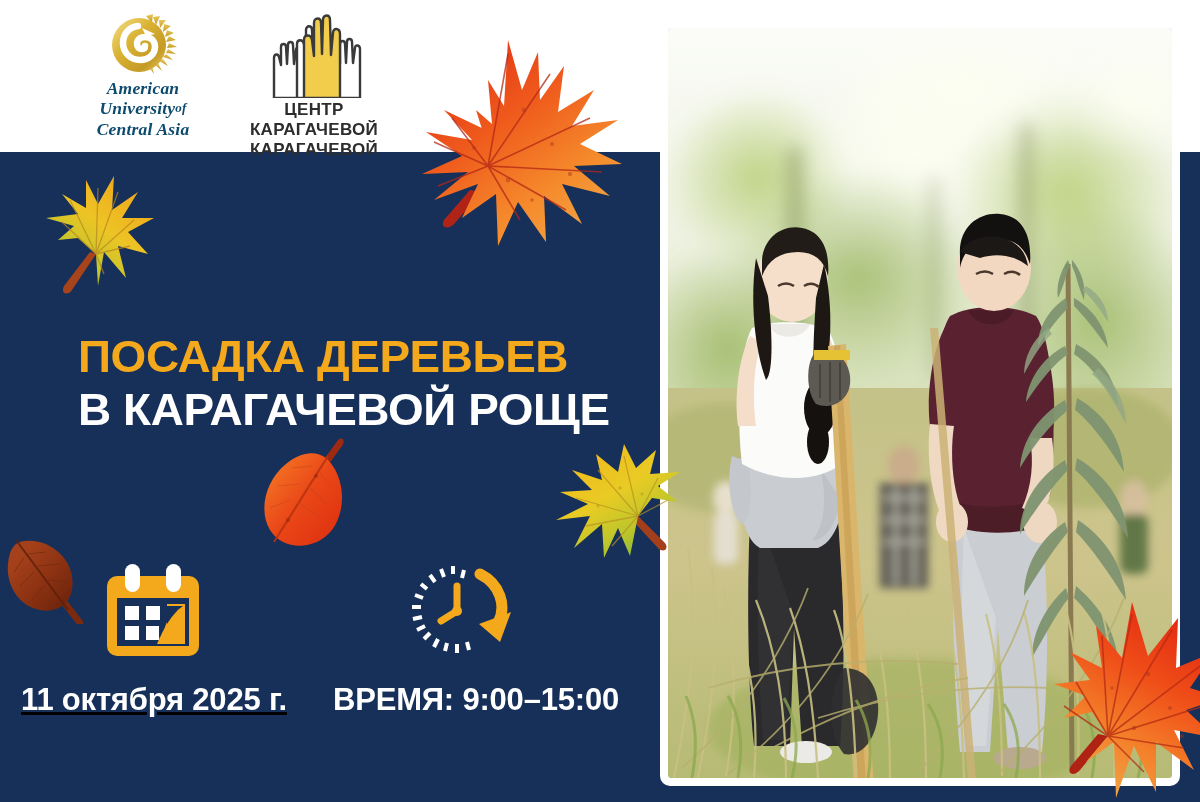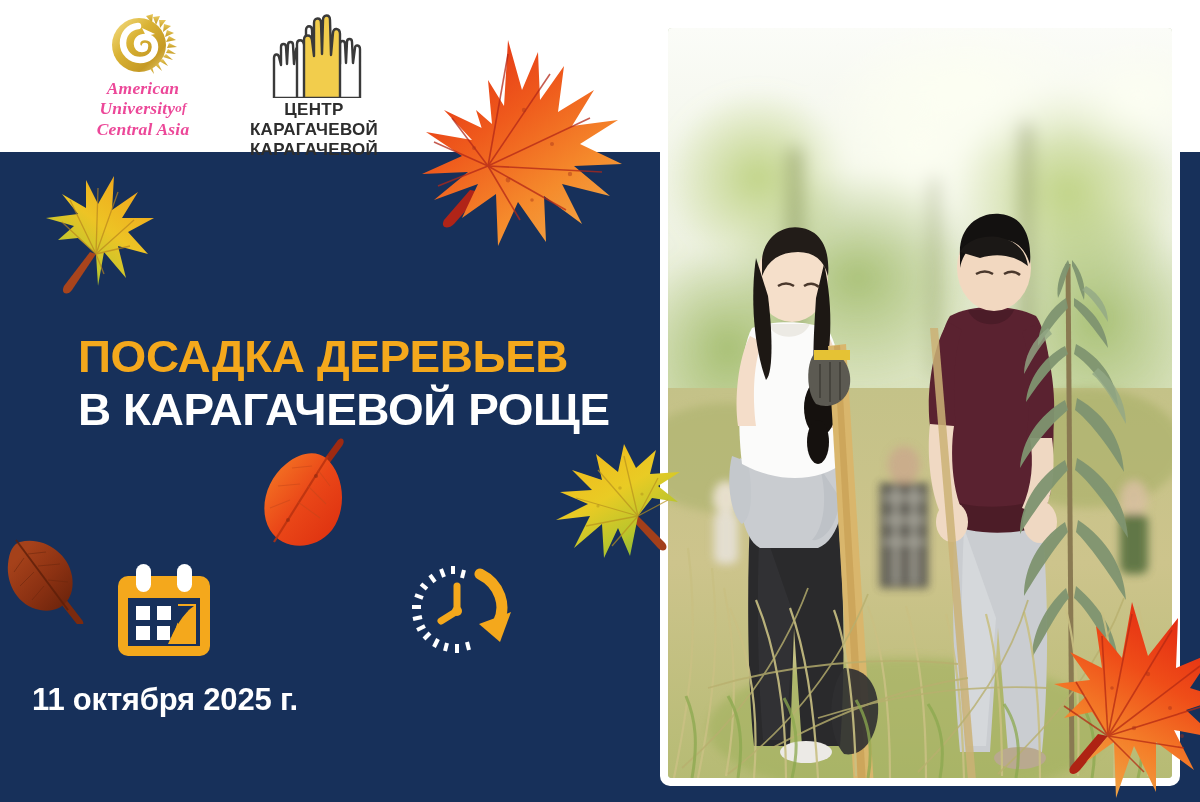--- a/index.html
+++ b/index.html
@@ -32,21 +32,21 @@
   }
   .auca-mark{
     position:absolute;left:36px;top:0;width:72px;height:66px;
   }
   .auca-text{
     position:absolute;left:0;top:66px;width:142px;
     text-align:center;
     font-family:"Liberation Serif", serif;
     font-style:italic;
     font-weight:700;
-    color:#ec4899;
+    color:#0c4a6e;
     font-size:17.5px;
     line-height:1.17;
     letter-spacing:.2px;
   }
   .auca-text .of{font-size:13px;vertical-align:0.18em;}
 
   .logo-cga{
     position:absolute;left:244px;top:14px;width:140px;height:130px;
   }
   .cga-mark{position:absolute;left:16px;top:0;width:110px;height:84px;}
@@ -76,21 +76,21 @@
     transform-origin:left center;
   }
   .headline .l1{color:#f4a81c;}
   .headline .l2{color:#ffffff;}
 
   
   .info{
     position:absolute;left:0;top:560px;width:660px;height:180px;
   }
   .info-block{position:absolute;}
-  .info-date{left:26px;top:0;}
+  .info-date{left:15px;top:0;text-decoration:underline;}
   .info-time{left:330px;top:0;}
   .info-icon{height:100px;position:relative;}
   .icon-calendar{width:104px;margin-left:86px;}
   .icon-clock{width:110px;margin-left:78px;}
   .info-label{
     font-family:"Liberation Sans", sans-serif;
     font-weight:700;
     color:#ffffff;
     font-size:31px;
     letter-spacing:-0.2px;
@@ -254,20 +254,21 @@
           </g>
           <g stroke="#f4a81c" stroke-width="7" stroke-linecap="round" fill="none">
             <line x1="49" y1="26" x2="49" y2="51"></line>
             <line x1="49" y1="51" x2="33" y2="61"></line>
           </g>
           <circle cx="49" cy="51" r="5" fill="#f4a81c"></circle>
           <path d="M72 14 C92 24 99 46 90 63" stroke="#f4a81c" stroke-width="11" fill="none" stroke-linecap="round"></path>
           <path d="M103 52 L92 82 L71 64 Z" fill="#f4a81c"></path>
         </svg>
       </div>
+      <div class="info-label">ВРЕМЯ: 9:00–15:00</div>
     </div>
   </div>
 
   <div class="photo-frame">
     <div class="photo">
       <svg viewBox="0 0 504 750" preserveAspectRatio="xMidYMid slice" xmlns="http://www.w3.org/2000/svg">
         <defs>
           <linearGradient id="sky" x1="0" y1="0" x2="0" y2="1">
             <stop offset="0%" stop-color="#fbfcf8"></stop>
             <stop offset="28%" stop-color="#eef2e2"></stop>

